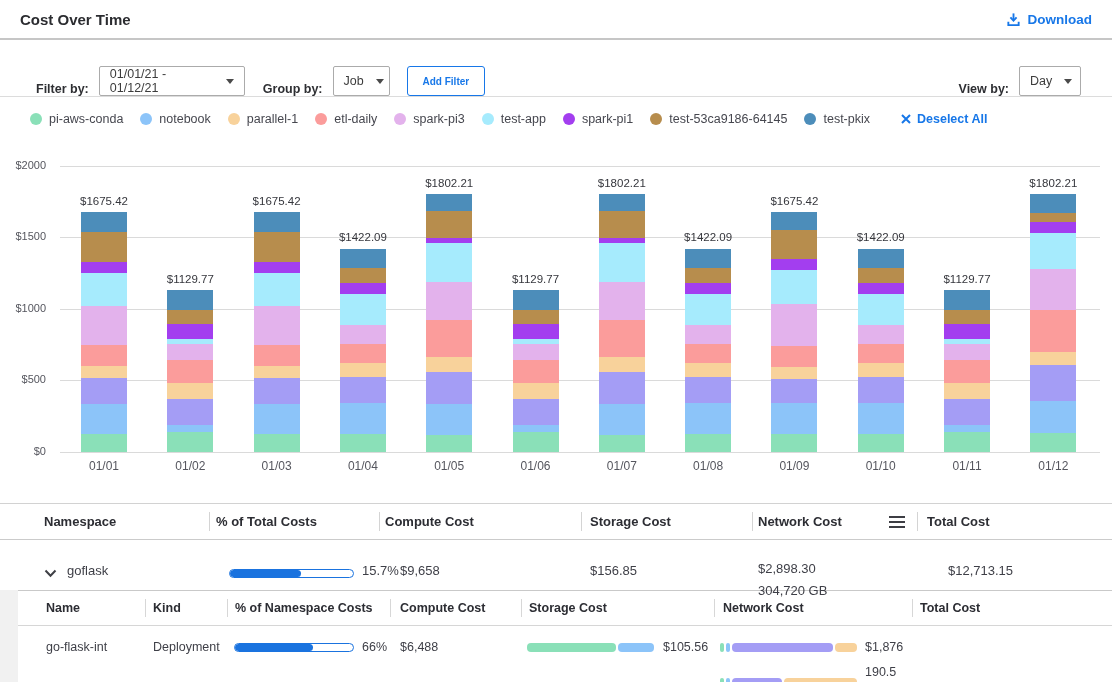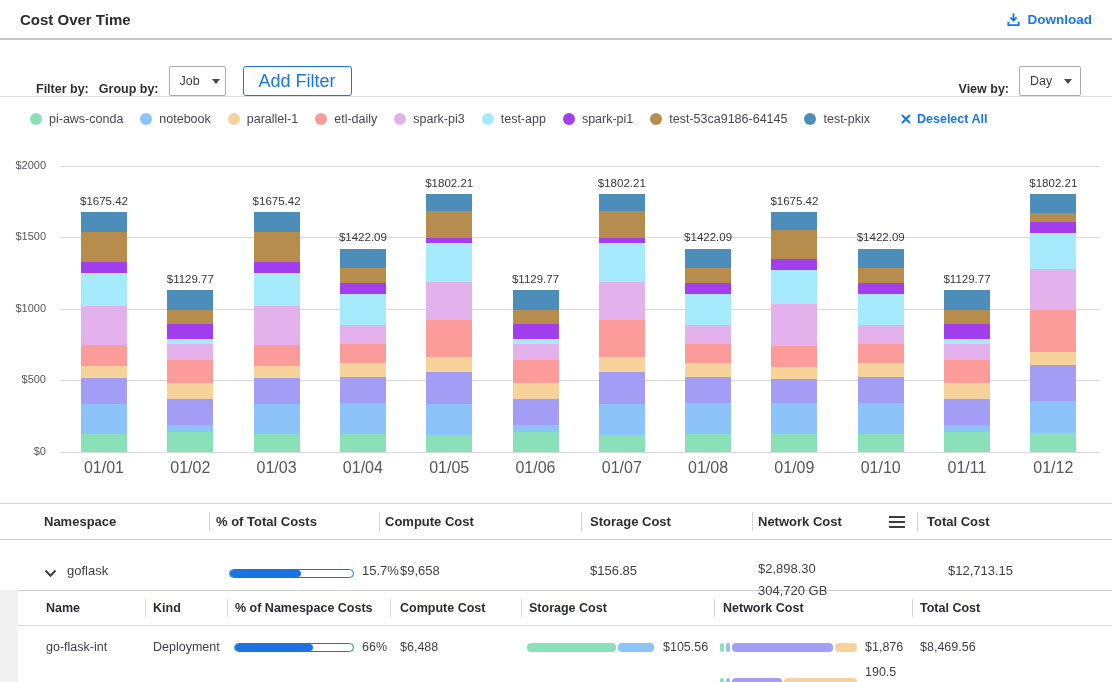--- a/index.html
+++ b/index.html
@@ -19,21 +19,21 @@
   .flabel { font-size:12.5px; font-weight:bold; color:#2e2f33; margin-right:10px; }
   .select { height:30px; border:1px solid #ababab; border-radius:2px; background:#fff;
     display:flex; align-items:center; justify-content:space-between; gap:12px;
     padding:0 10px; font-size:12.5px; color:#3c3c3c; cursor:pointer; }
   .sel-date { width:146px; margin-right:18px; }
   .sel-job  { width:57px;  margin-right:17px; }
   .sel-day  { width:62px; }
   .caret { width:0; height:0; border-left:4.5px solid transparent;
     border-right:4.5px solid transparent; border-top:5.5px solid #4a4a4a; }
   .add-filter { height:30px; padding:0 15px; border:1.5px solid #1777E8; border-radius:3px;
-    background:#fff; color:#1777E8; font-weight:normal; font-size:18px; cursor:pointer;
+    background:#fff; color:#1777E8; font-weight:bold; font-size:10px; cursor:pointer;
     font-family:"Liberation Sans",sans-serif;margin-top:18px; }
   .spacer { flex:1; }
 
   
   .legend { height:43px; display:flex; align-items:center; padding-left:30px; gap:17px;
     font-size:12.5px; color:#46474f; }
   .legend-item { display:flex; align-items:center; gap:7px; cursor:pointer; }
   .legend-dot { width:12px; height:12px; border-radius:50%; }
   .deselect { display:flex; align-items:center; gap:6px; color:#1777E8; font-weight:bold;
     margin-left:14px; cursor:pointer; }
@@ -41,21 +41,21 @@
   
   .chart { position:relative; height:340px; }
   .gridline { position:absolute; left:60px; right:12px; height:1px; background:#dadada; }
   .ytick { position:absolute; left:0; width:46px; text-align:right; font-size:11px;
     color:#55565e; }
   .chart-bar { position:absolute; width:46px; display:flex;
     flex-direction:column-reverse; }
   .seg { width:100%; }
   .bar-total { position:absolute; width:90px; text-align:center; font-size:11.5px;
     color:#35363c; }
-  .xtick { position:absolute; width:70px; text-align:center; font-size:16px;
+  .xtick { position:absolute; width:70px; text-align:center; font-size:12px;
     color:#55565e; top:319px; }
 
   
   .tablewrap { margin-top:23px; }
   .thead, .trow { display:grid; grid-template-columns:185px 170px 202px 171px 165px 1fr;padding-left:24px; }
   .thead { height:37px; border-top:1px solid #d2d2d2; border-bottom:1px solid #cbcbcb;
     align-items:center; font-size:13px; font-weight:bold; color:#2c2d33; }
   .th { position:relative; height:100%; display:flex; align-items:center; }
   .th + .th::before { content:""; position:absolute; left:0; top:8px; bottom:8px;
     width:1px; background:#d4d4d4; }
@@ -121,20 +121,24 @@
       <path d="M8 1.5 V8.5"></path>
         <path d="M4.7 5.8 L8 9.3 L11.3 5.8"></path>
         <path d="M2.5 10.5 V14 H13.5 V10.5"></path>
     </svg>
     <span>Download</span>
   </div>
 </div>
 
 <div class="filterbar">
   <span class="flabel">Filter by:</span>
+  <div class="select sel-date">
+    <span>01/01/21 - 01/12/21</span>
+    <span class="caret"></span>
+  </div>
   <span class="flabel">Group by:</span>
   <div class="select sel-job">
     <span>Job</span>
     <span class="caret"></span>
   </div>
   <button class="add-filter">Add Filter</button>
   <span class="spacer"></span>
   <span class="flabel">View by:</span>
   <div class="select sel-day">
     <span>Day</span>
@@ -474,17 +478,16 @@
           <div class="netline">
             <div class="minibar minibar-net">
                 <div class="miniseg" style="flex-grow: 3; background: rgb(138, 224, 184);"></div>
                 <div class="miniseg" style="flex-grow: 3; background: rgb(140, 196, 249);"></div>
                 <div class="miniseg" style="flex-grow: 38; background: rgb(164, 157, 245);"></div>
                 <div class="miniseg" style="flex-grow: 56; background: rgb(248, 210, 155);"></div>
               </div>
             <span>190.5 TB</span>
           </div>
         </div>
-        <div class="std">$8,469.56</div>
       </div>
     </div>
   </div>
 </div>
 
 </body></html>

